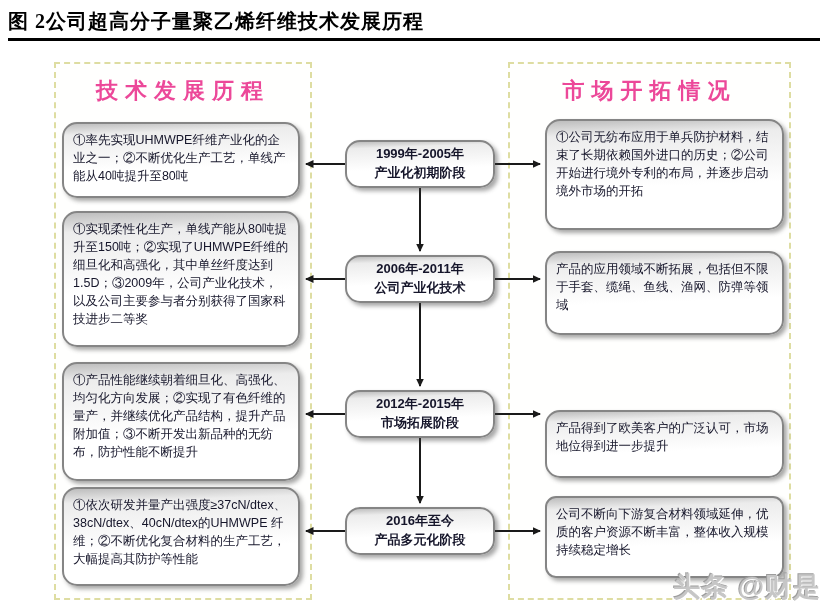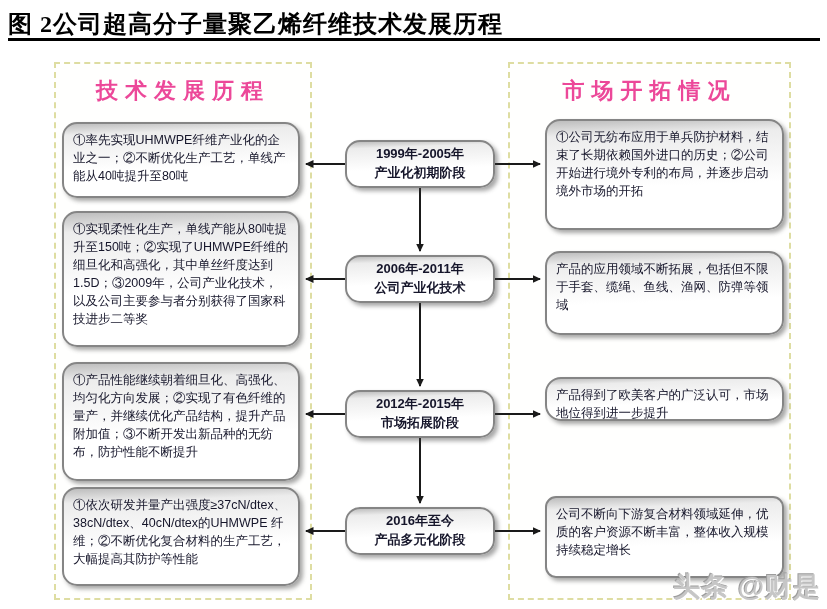--- a/index.html
+++ b/index.html
@@ -6,21 +6,21 @@
   html, body { width: 827px; height: 609px; }
   body {
     position: relative;
     background: #ffffff;
     font-family: "Liberation Sans", sans-serif;
     overflow: hidden;
   }
   .page-title {
     position: absolute;
     left: 8px; top: 8px;
-    font-size: 24px;
+    font-size: 20px;
     font-weight: 700;
     color: #000000;
     letter-spacing: 1px;
     font-family: "Liberation Serif", serif;
   }
   .title-rule {
     position: absolute;
     left: 8px; top: 38px;
     width: 812px; height: 3px;
     background: #000000;
@@ -69,21 +69,21 @@
   .node-l3 { left: 62px; top: 362px; width: 238px; height: 119px; }
   .node-l4 { left: 62px; top: 487px; width: 238px; height: 99px; }
   
   .node-c1 { left: 345px; top: 140px; width: 150px; height: 48px; }
   .node-c2 { left: 345px; top: 255px; width: 150px; height: 48px; }
   .node-c3 { left: 345px; top: 390px; width: 150px; height: 48px; }
   .node-c4 { left: 345px; top: 507px; width: 150px; height: 48px; }
   
   .node-r1 { left: 545px; top: 119px; width: 239px; height: 111px; }
   .node-r2 { left: 545px; top: 251px; width: 239px; height: 84px; }
-  .node-r3 { left: 545px; top: 377px; width: 239px; height: 44px; border-radius: 16px; }
+  .node-r3 { left: 545px; top: 410px; width: 239px; height: 68px; }
   .node-r4 { left: 545px; top: 496px; width: 239px; height: 82px; border-radius: 11px; }
 
   .connector-layer {
     position: absolute;
     left: 0; top: 0;
     width: 827px; height: 609px;
     pointer-events: none;
   }
   .watermark {
     position: absolute;

